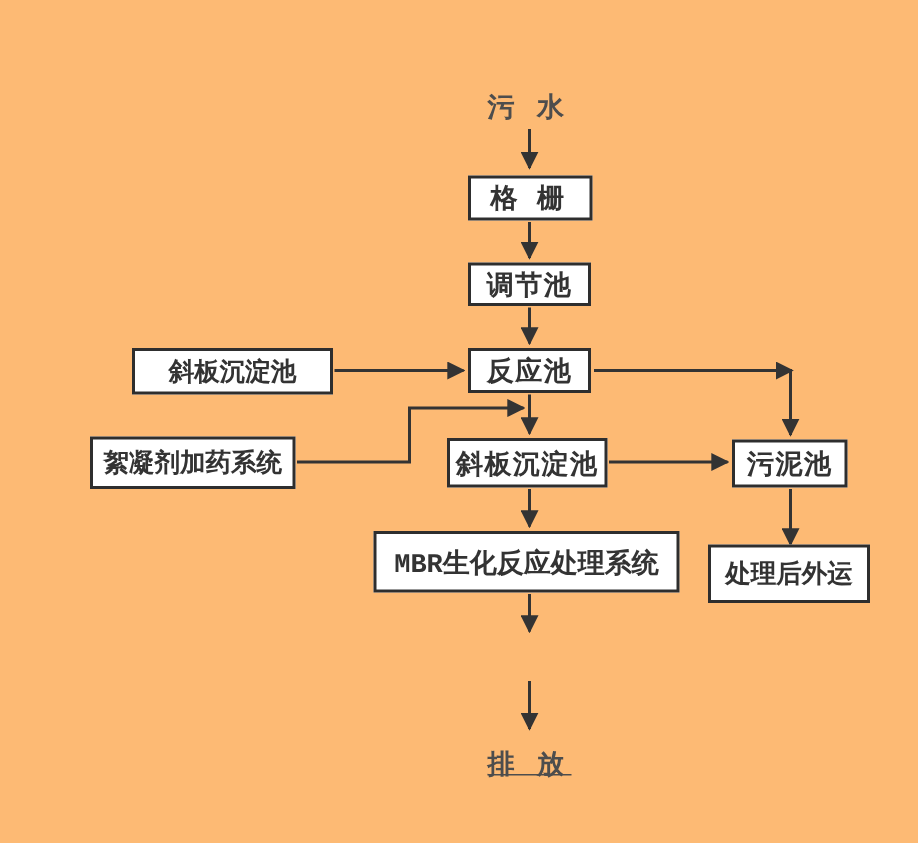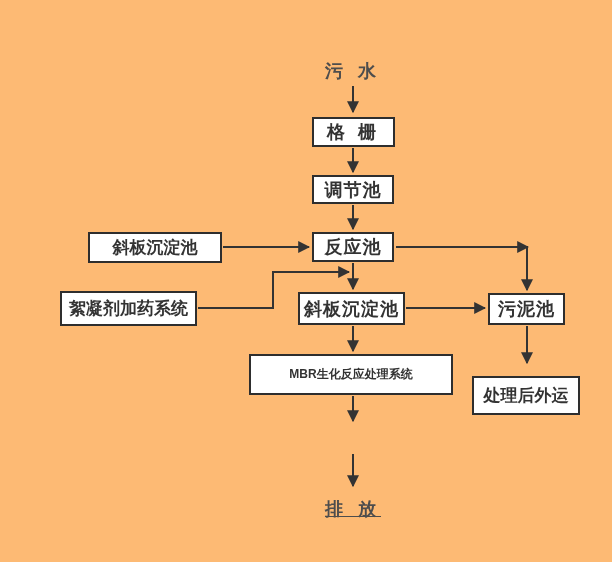--- a/index.html
+++ b/index.html
@@ -48,22 +48,22 @@
     white-space: nowrap;
   }
   
   .n-grid        { left: 312px; top: 117px; width: 83px;  height: 30px; letter-spacing: 4px; }
   .n-regulation  { left: 312px; top: 175px; width: 82px;  height: 29px; }
   .n-reaction    { left: 312px; top: 232px; width: 82px;  height: 30px; }
   .n-phosphorus  { left: 88px;  top: 232px; width: 134px; height: 31px; font-size: 17px; letter-spacing: 0; }
   .n-flocculant  { left: 60px;  top: 291px; width: 137px; height: 35px; font-size: 17px; letter-spacing: 0; font-family: Liberation Serif, serif; }
   .n-inclined    { left: 298px; top: 292px; width: 107px; height: 33px; }
   .n-sludge      { left: 488px; top: 293px; width: 77px;  height: 32px; font-family: Liberation Mono, monospace; }
-  .n-mbr         { left: 249px; top: 354px; width: 204px; height: 41px; font-size: 12px; letter-spacing: 0; }
-  .n-transport   { left: 472px; top: 376px; width: 108px; height: 39px; font-size: 17px; letter-spacing: 0; }
+  .n-mbr         { left: 249px; top: 354px; width: 204px; height: 41px; font-size: 18px; letter-spacing: 0; font-family: Liberation Mono, monospace; }
+  .n-transport   { left: 472px; top: 363px; width: 108px; height: 39px; font-size: 17px; letter-spacing: 0; }
   .n-clearwater  { left: 313px; top: 424px; width: 77px;  height: 29px; }
   .t-influent    { left: 313px; top: 58px;  width: 80px;  height: 26px; }
   .t-effluent    { left: 313px; top: 496px; width: 80px;  height: 26px; text-decoration: underline; }
 </style>
 </head>
 <body>
 
 <div id="stage">
 
   <svg id="edges" viewBox="0 0 612 562" xmlns="http://www.w3.org/2000/svg">

